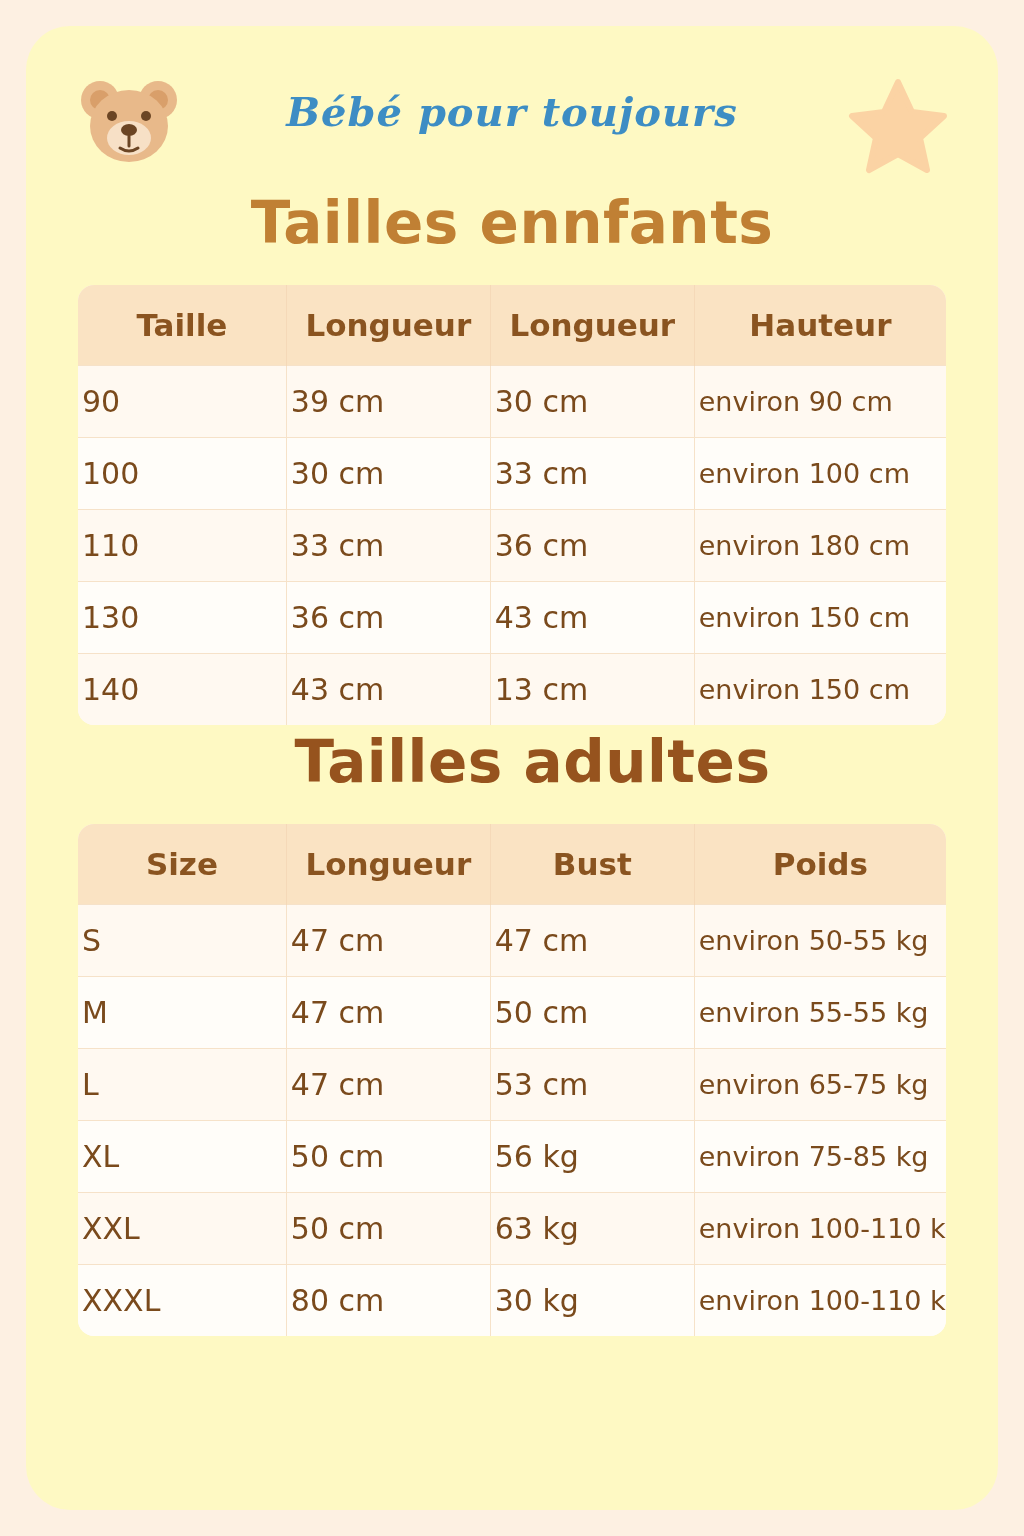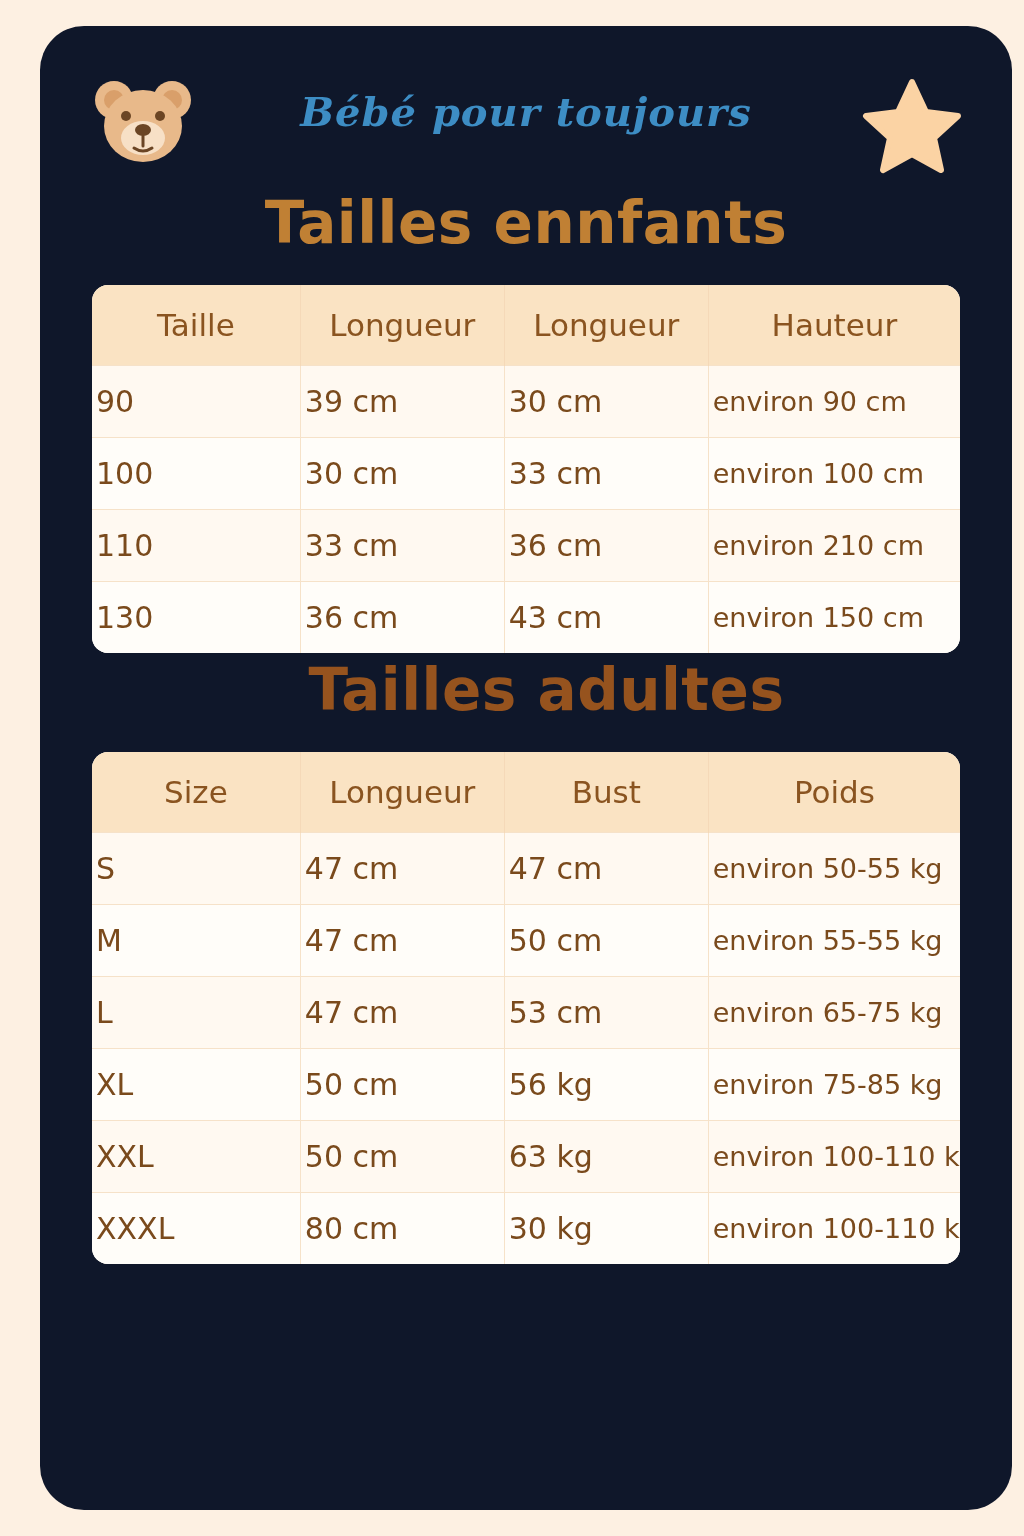--- a/index.html
+++ b/index.html
@@ -8,25 +8,25 @@
   }
   body {
     width: 1024px;
     height: 1536px;
     background: #fdf0e2;
     font-family: "Liberation Sans", sans-serif;
     overflow: hidden;
   }
   .page {
     position: absolute;
-    left: 40px;
+    left: 26px;
     top: 26px;
     width: 972px;
     height: 1484px;
-    background: #0f172a;
+    background: #fef9c3;
     border-radius: 44px;
     box-sizing: border-box;
   }
 
   
   .header {
     position: relative;
     height: 160px;
   }
   .brand {
@@ -83,21 +83,21 @@
   }
   table {
     width: 100%;
     border-collapse: collapse;
     table-layout: fixed;
   }
   thead th {
     background: #fae3c3;
     color: #8a5420;
     font-family: "DejaVu Sans", sans-serif;
-    font-weight: normal;
+    font-weight: bold;
     font-size: 31px;
     padding: 22px 4px;
     text-align: center;
     border-right: 1px solid #f5d9b8;
   }
   thead th:last-child { border-right: none; }
   tbody td {
     background: #fff9f1;
     color: #7a4a1c;
     font-family: "DejaVu Sans", sans-serif;
@@ -176,26 +176,32 @@
         <tr>
           <td>100</td>
           <td>30 cm</td>
           <td>33 cm</td>
           <td class="narrow">environ 100 cm</td>
         </tr>
         <tr>
           <td>110</td>
           <td>33 cm</td>
           <td>36 cm</td>
-          <td class="narrow">environ 210 cm</td>
+          <td class="narrow">environ 180 cm</td>
         </tr>
         <tr>
           <td>130</td>
           <td>36 cm</td>
           <td>43 cm</td>
+          <td class="narrow">environ 150 cm</td>
+        </tr>
+        <tr>
+          <td>140</td>
+          <td>43 cm</td>
+          <td>13 cm</td>
           <td class="narrow">environ 150 cm</td>
         </tr>
       </tbody>
     </table>
   </div>
 
   <h1 class="section-title brown title-adults">Tailles adultes</h1>
 
   <div class="table-wrap">
     <table>

